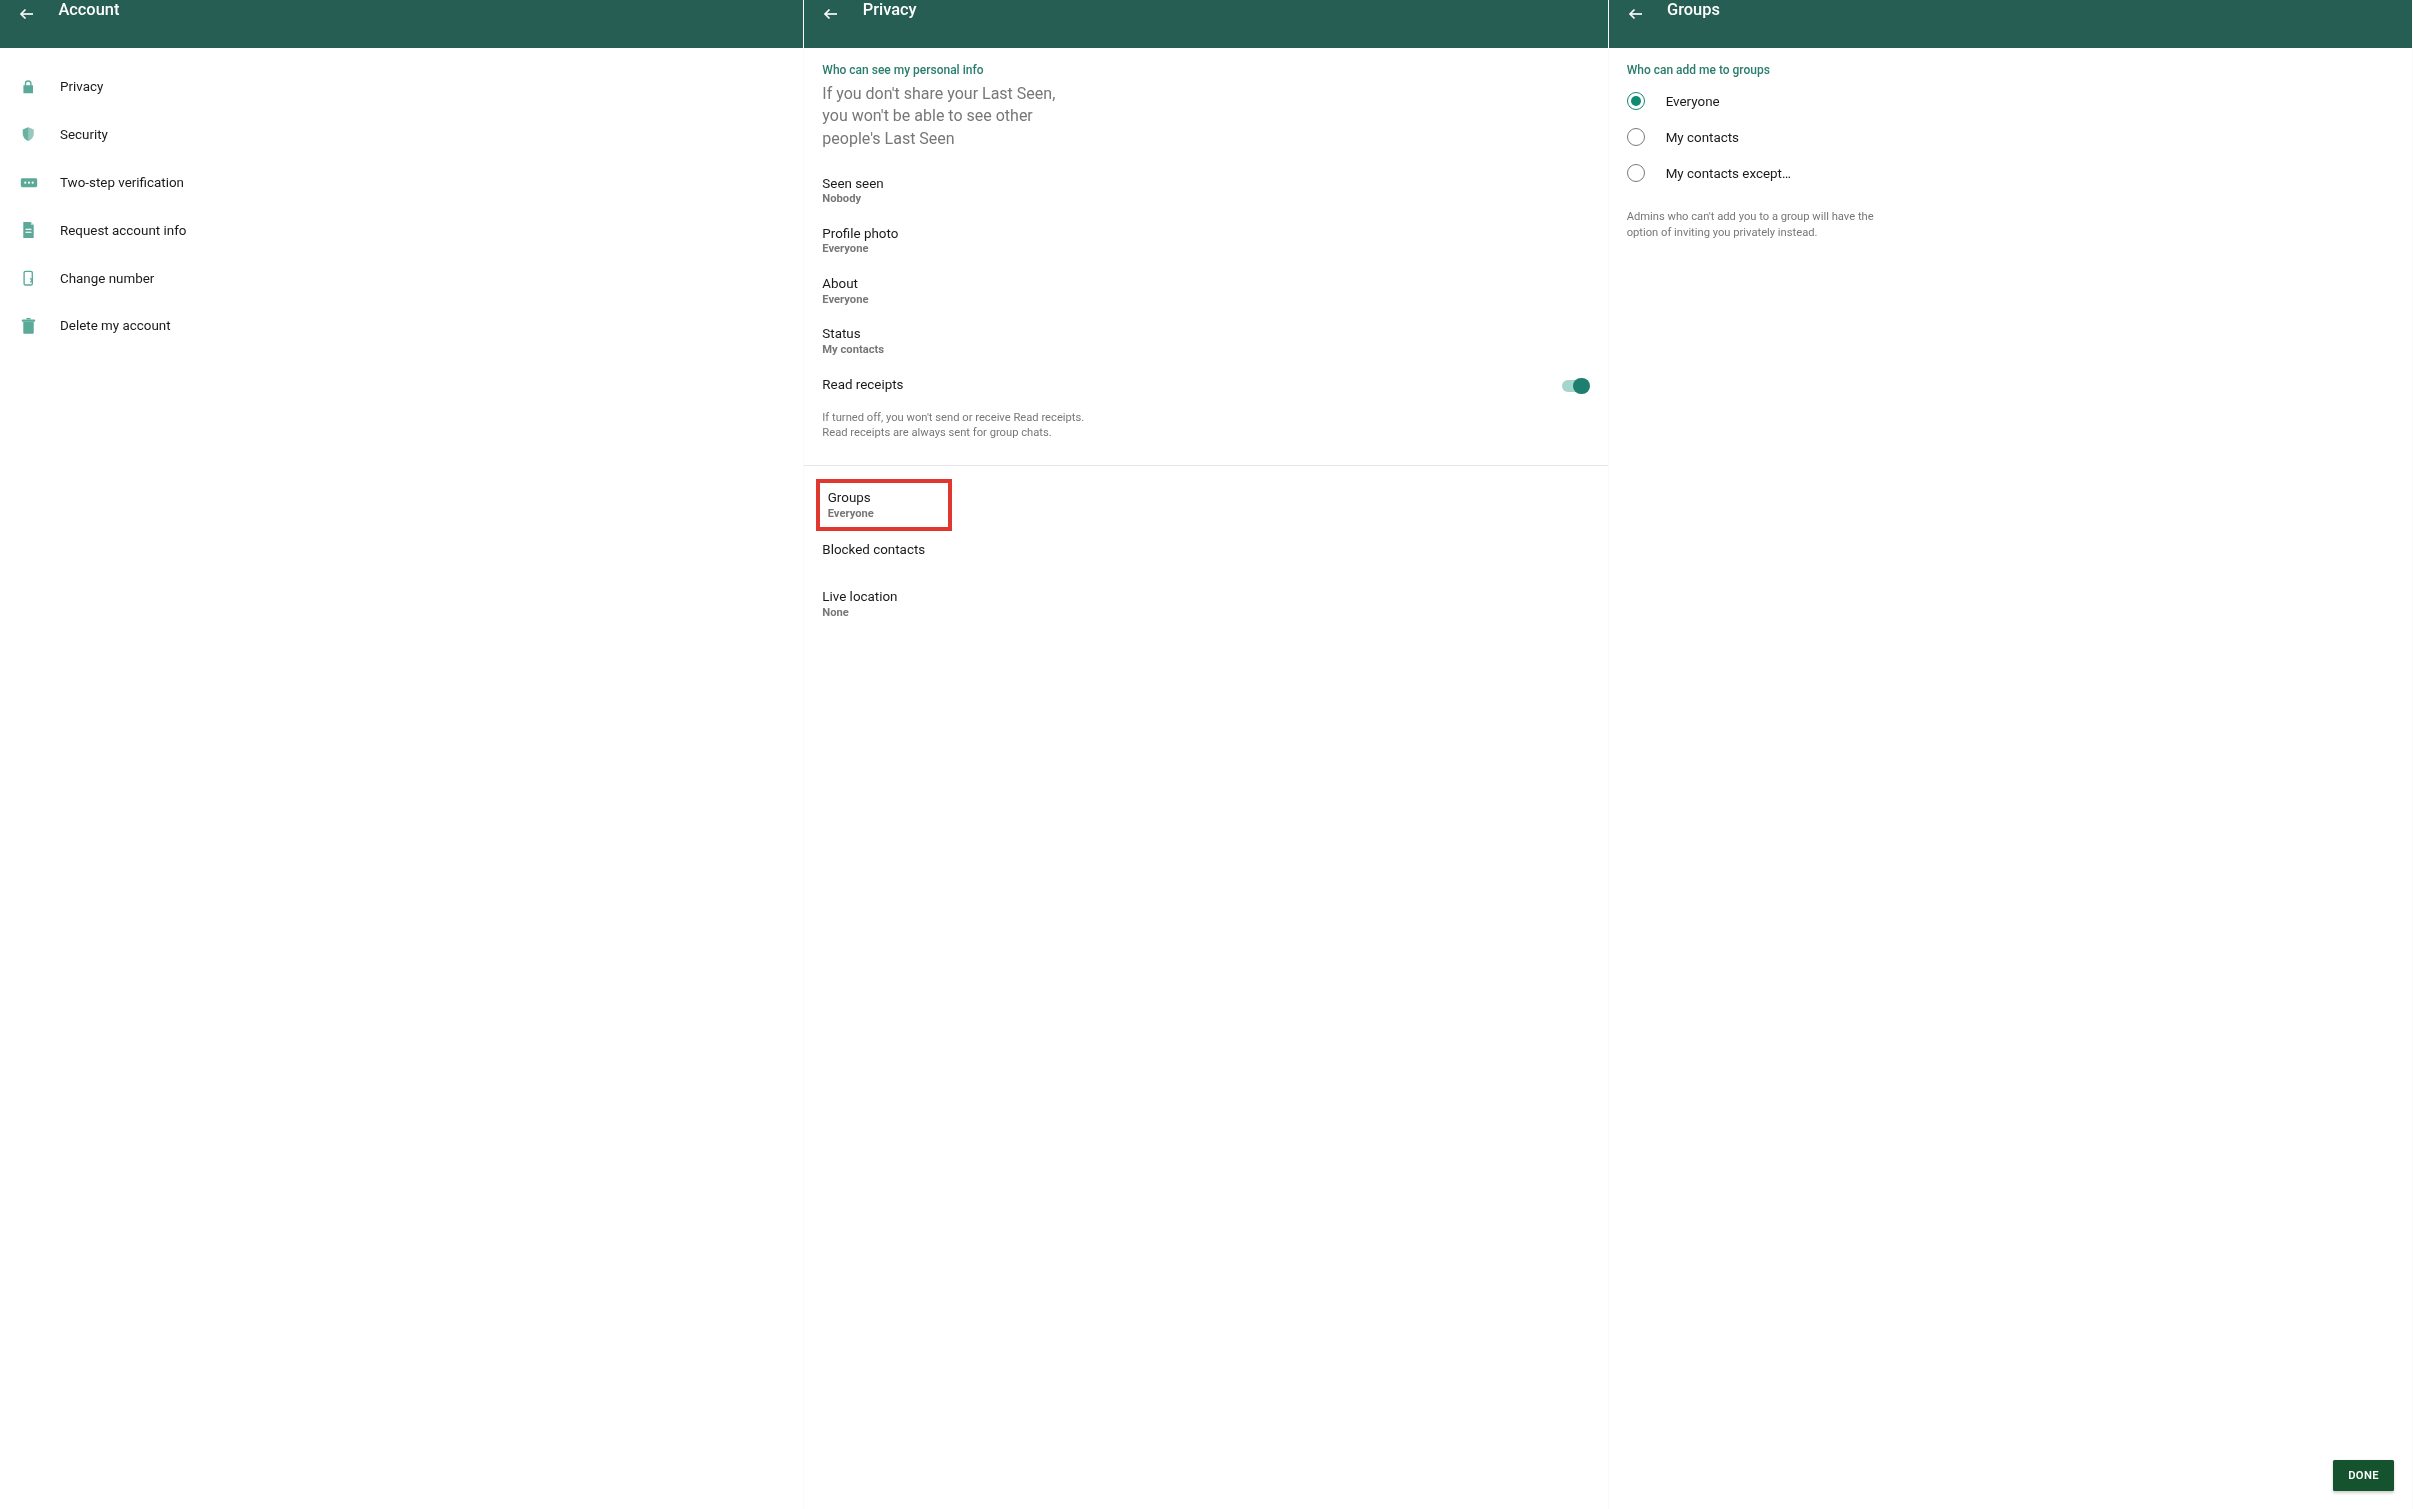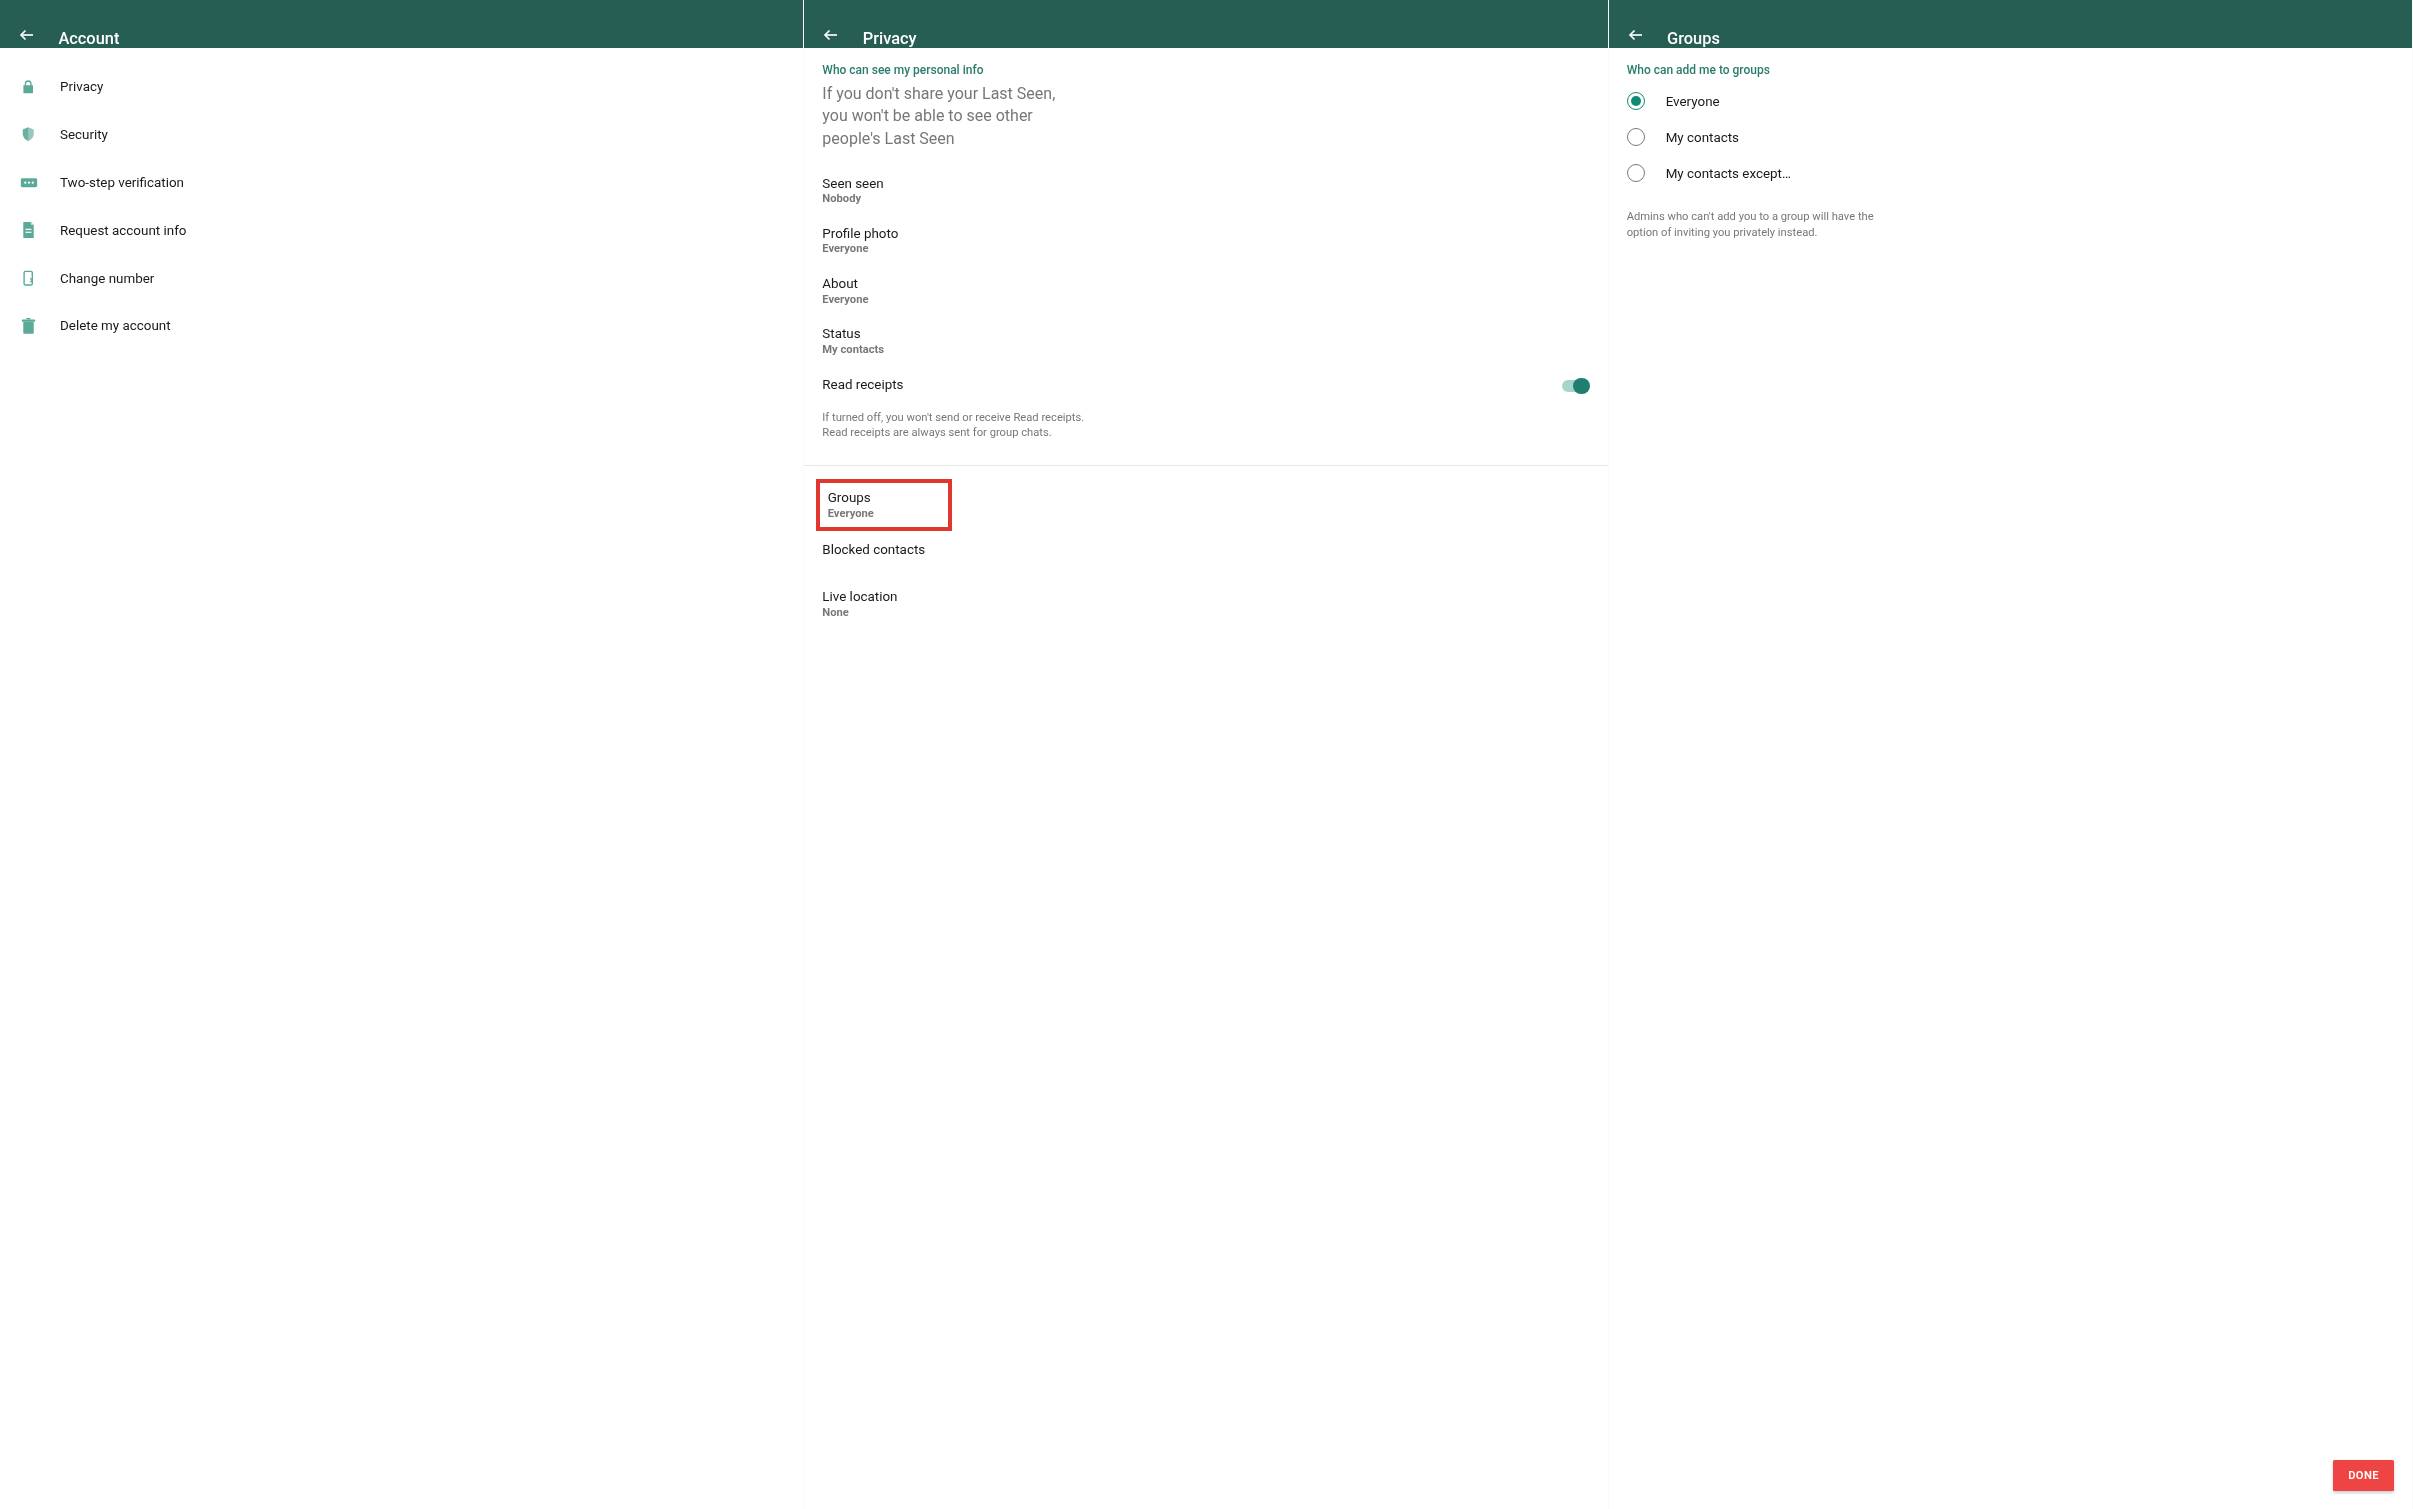--- a/index.html
+++ b/index.html
@@ -17,21 +17,21 @@
     flex: 1 1 33.33%;
     display: flex;
     flex-direction: column;
     position: relative;
     border-right: 0.7px solid rgba(0,0,0,0.02);
   }
   .header {
     background: #275e53;
     color: #fff;
     display: flex;
-    align-items: flex-end;
+    align-items: flex-start;
     height: 48px;
     padding: 0 13.4px;
   }
   .back-btn {
     width: 27px;
     height: 27px;
     display: flex;
     align-items: center;
     justify-content: center;
     cursor: pointer;
@@ -164,21 +164,21 @@
     color: #777;
     font-size: 11.2px;
     padding: 18px 18px 0 18px;
     line-height: 1.4;
     max-width: 298px;
   }
   .done-btn {
     position: absolute;
     right: 18px;
     bottom: 18px;
-    background: #ef4444;
+    background: #14532d;
     color: #fff;
     font-weight: 600;
     font-size: 11.2px;
     padding: 9px 15px;
     border-radius: 1.5px;
     cursor: pointer;
     box-shadow: 0 1.5px 3px rgba(0,0,0,0.2);
     letter-spacing: 0.4px;
   }
   svg { display: block; }

